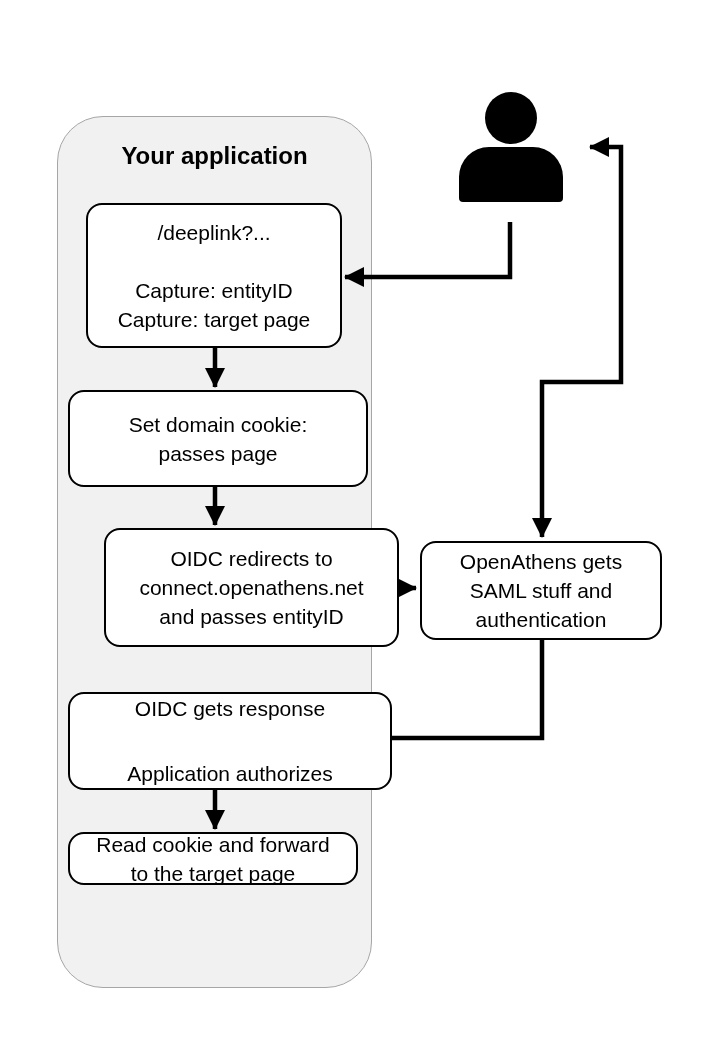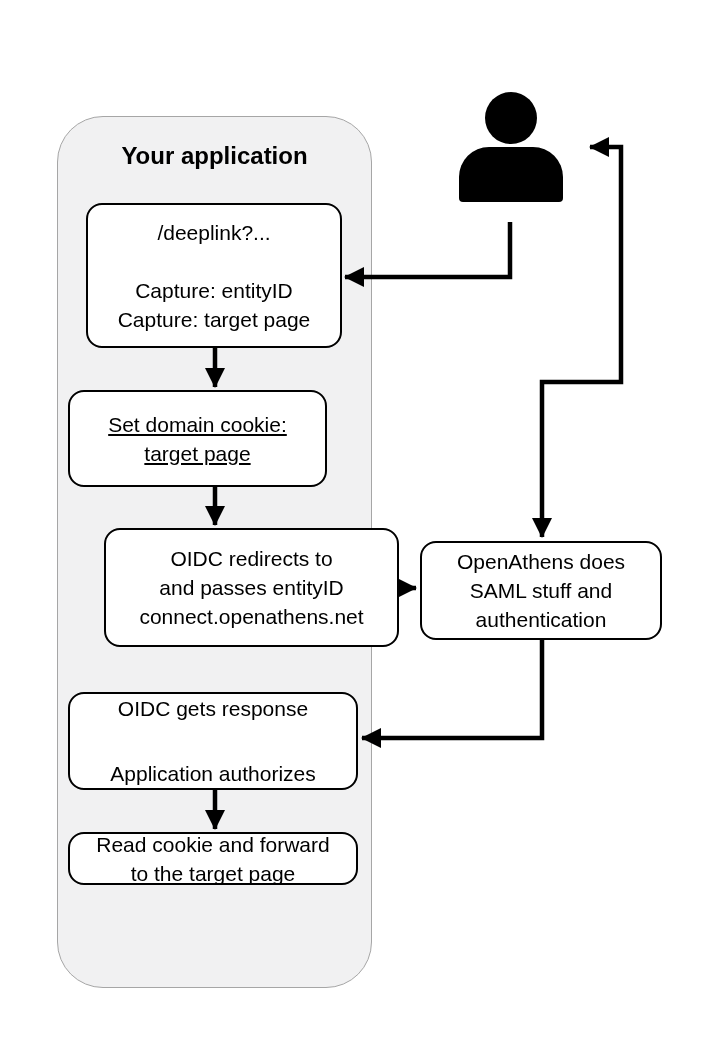--- a/index.html
+++ b/index.html
@@ -50,24 +50,24 @@
     text-align: right;
     font-size: 21px;
     z-index: 2;
   }
   .node .line {
     height: 29px;
     line-height: 29px;
     white-space: nowrap;
   }
   .node-deeplink      { left: 86px;  top: 203px; width: 256px; height: 145px; }
-  .node-set-cookie    { left: 68px;  top: 390px; width: 259px; height: 97px; text-decoration: underline;  }
+  .node-set-cookie    { left: 68px;  top: 390px; width: 300px; height: 97px;  }
   .node-oidc-redirect { left: 68px;  top: 528px; width: 295px; height: 119px; margin-left: 36px; }
   .node-openathens    { left: 420px; top: 541px; width: 242px; height: 99px;  }
-  .node-oidc-response { left: 68px;  top: 692px; width: 290px; height: 98px; gap: 36px;  }
+  .node-oidc-response { left: 68px;  top: 692px; width: 324px; height: 98px; gap: 36px;  }
   .node-read-cookie   { left: 68px;  top: 832px; width: 290px; height: 53px;  }
   .user-icon {
     position: absolute;
     left: 459px; top: 92px;
     width: 104px; height: 110px;
     z-index: 2;
   }
   .user-head {
     position: absolute;
     left: 26px; top: 0;
@@ -111,31 +111,31 @@
 
   <div class="node node-deeplink">
     <div class="line">/deeplink?...</div>
     <div class="line"></div>
     <div class="line">Capture: entityID</div>
     <div class="line">Capture: target page</div>
   </div>
 
   <div class="node node-set-cookie">
     <div class="line">Set domain cookie:</div>
-    <div class="line">target page</div>
+    <div class="line">passes page</div>
   </div>
 
   <div class="node node-oidc-redirect">
     <div class="line">OIDC redirects to</div>
+    <div class="line">connect.openathens.net</div>
     <div class="line">and passes entityID</div>
-    <div class="line">connect.openathens.net</div>
   </div>
 
   <div class="node node-openathens">
-    <div class="line">OpenAthens does</div>
+    <div class="line">OpenAthens gets</div>
     <div class="line">SAML stuff and</div>
     <div class="line">authentication</div>
   </div>
 
   <div class="node node-oidc-response">
     <div class="line">OIDC gets response</div>
     <div class="line">Application authorizes</div>
   </div>
 
   <div class="node node-read-cookie">

